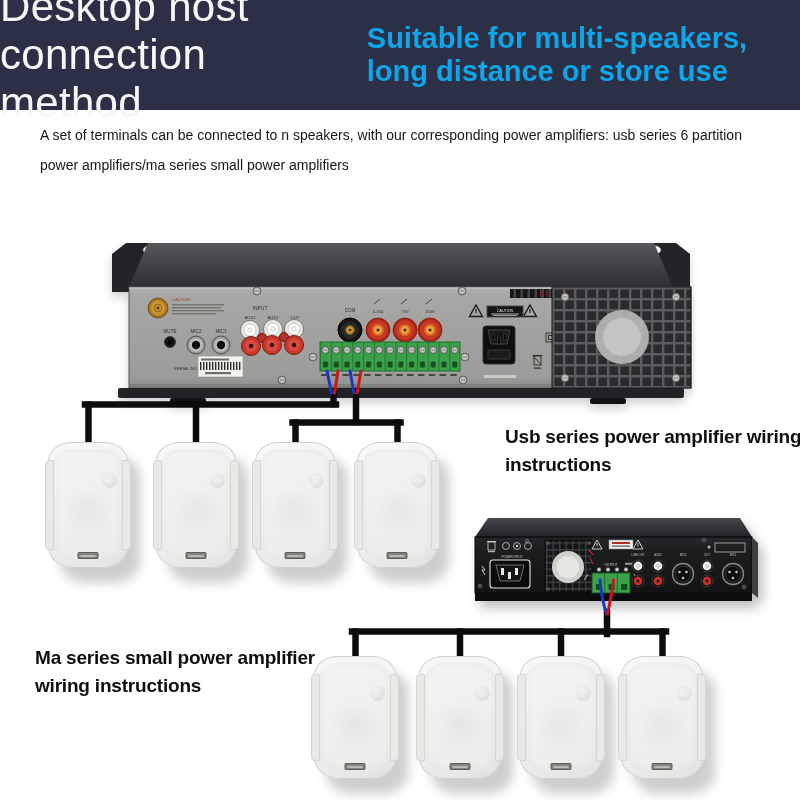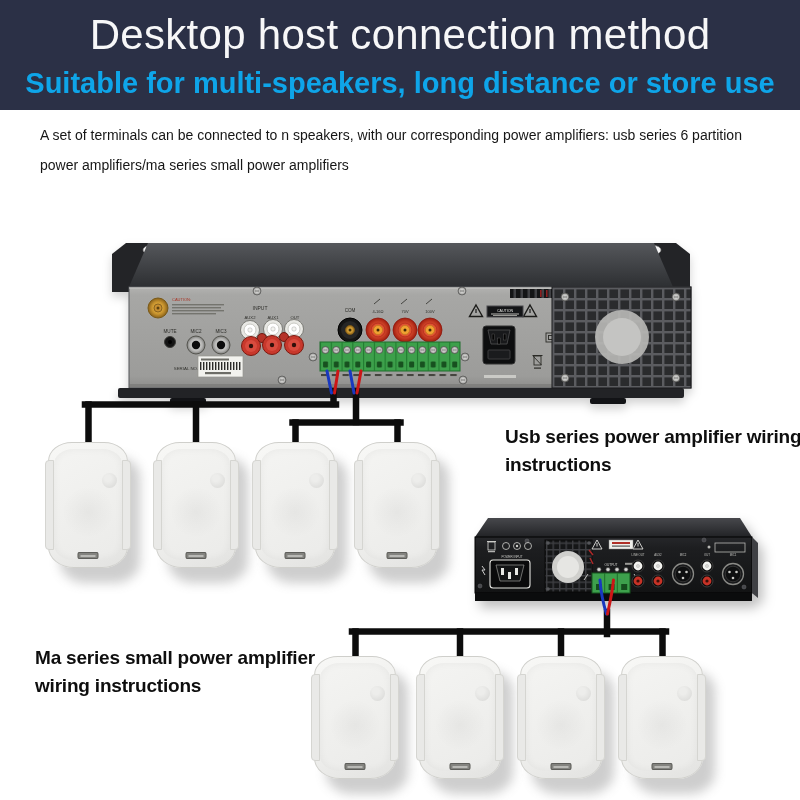--- a/index.html
+++ b/index.html
@@ -1,18 +1,18 @@
 <!DOCTYPE html>
 <html><head>
 <meta charset="utf-8">
 <style>
 *{margin:0;padding:0;box-sizing:border-box}
 html,body{width:800px;height:800px}
 body{position:relative;background:#fff;font-family:"Liberation Sans",sans-serif;overflow:hidden}
-.hdr{position:absolute;left:0;top:0;width:800px;height:110px;background:#2b3046;display:flex;flex-direction:column;align-items:center;justify-content:center;gap:8px;z-index:1}
+.hdr{position:absolute;left:0;top:0;width:800px;height:110px;background:#2b3046;display:flex;flex-direction:row;align-items:center;justify-content:center;gap:8px;z-index:1}
 .hdr h1{font-size:42px;font-weight:400;color:#f7f7f8;letter-spacing:.3px}
 .hdr p{font-size:29px;color:#0ea5e9;font-weight:700}
 .intro{position:absolute;left:40px;top:120px;width:728px;font-size:14px;line-height:30px;color:#161616;z-index:1}
 .caption{position:absolute;font-size:19px;font-weight:700;color:#0e0e0e;line-height:28px;letter-spacing:-.2px;z-index:6}
 #cap-usb{left:505px;top:423px;width:300px}
 #cap-ma{left:35px;top:644px;width:296px}
 svg.amp{position:absolute}
 #amp-big{left:110px;top:238px;width:582px;height:166px;z-index:2;filter:drop-shadow(0 5px 5px rgba(0,0,0,.18))}
 #amp-small{left:468px;top:510px;width:296px;height:100px;z-index:2;filter:drop-shadow(5px 7px 6px rgba(0,0,0,.25))}
 #wires{position:absolute;left:0;top:0;width:800px;height:800px;z-index:4;pointer-events:none}

